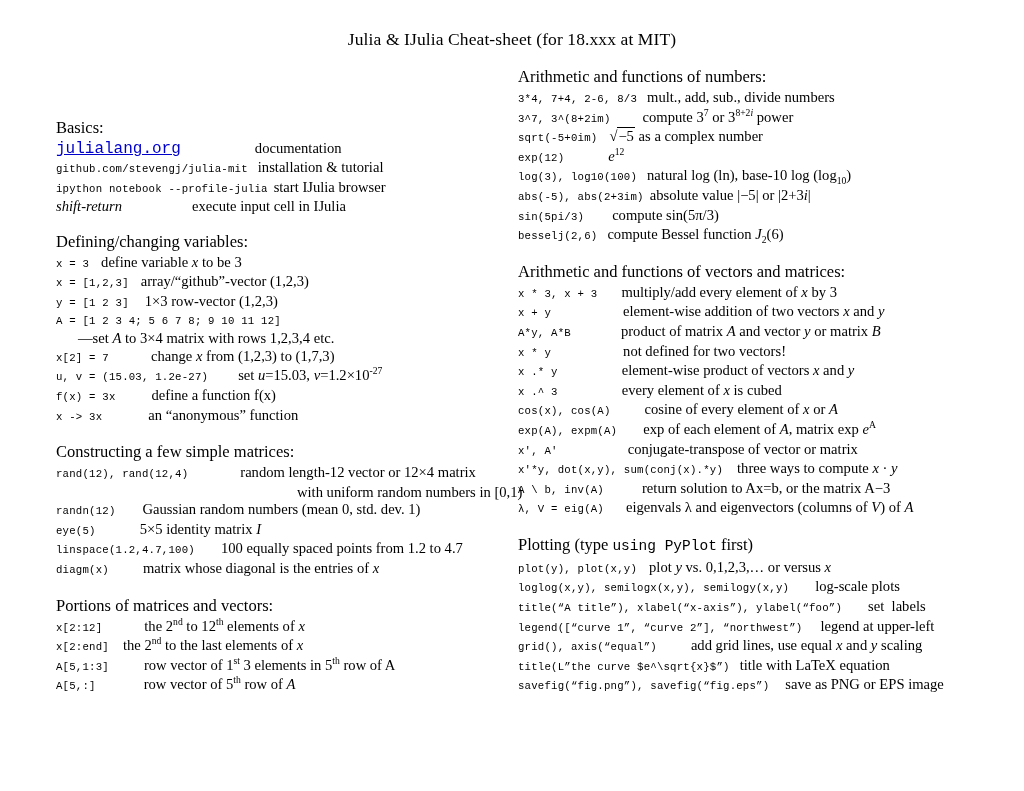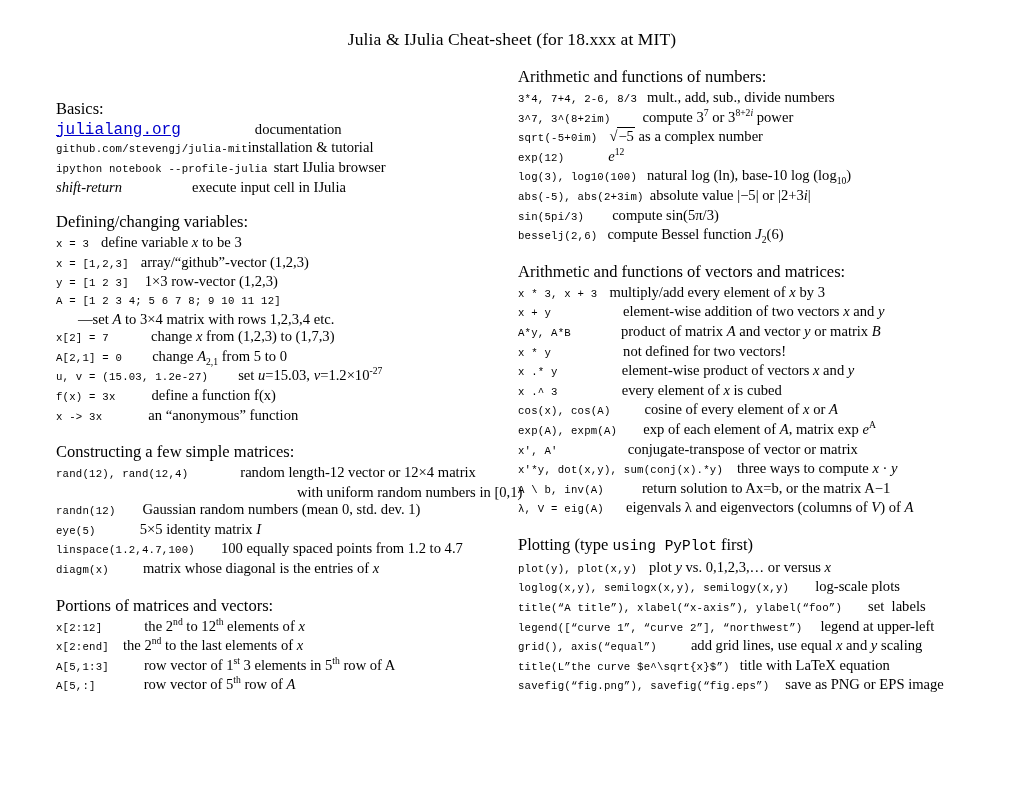--- a/index.html
+++ b/index.html
@@ -104,21 +104,21 @@
 
       <div class="section">
         <div class="sec-title">Basics:</div>
         <div>
             <div class="row">
               <span class="link">julialang.org</span>
               <span class="desc" style="margin-left: 74px;">documentation</span>
             </div>
             <div class="row">
               <span class="code">github.com/stevengj/julia-mit</span>
-              <span class="desc" style="">installation &amp; tutorial</span>
+              <span class="desc" style="margin-left: 10px;">installation &amp; tutorial</span>
             </div>
             <div class="row">
               <span class="code">ipython notebook --profile-julia</span>
               <span class="desc" style="margin-left: 6px;">start IJulia browser</span>
             </div>
             <div class="row">
               <span class="desc ital">shift-return</span>
               <span class="desc" style="margin-left: 70px;">execute input cell in IJulia</span>
             </div>
           </div>
@@ -143,24 +143,20 @@
               <span class="code">A = [1 2 3 4; 5 6 7 8; 9 10 11 12]</span>
             </div>
             <div class="row">
               <div class="cont" style="margin-left: 22px;">—set <i>A</i> to 3×4 matrix with rows 1,2,3,4 etc.</div>
             </div>
             <div class="row">
               <span class="code">x[2] = 7</span>
               <span class="desc" style="margin-left: 42px;">change <i>x</i> from (1,2,3) to (1,7,3)</span>
             </div>
             <div class="row">
-              <span class="code">A[2,1] = 0</span>
-              <span class="desc" style="margin-left: 30px;">change <i>A</i><sub>2,1</sub> from 5 to 0</span>
-            </div>
-            <div class="row">
               <span class="code">u, v = (15.03, 1.2e-27)</span>
               <span class="desc" style="margin-left: 30px;">set <i>u</i>=15.03, <i>v</i>=1.2×10<sup>-27</sup></span>
             </div>
             <div class="row">
               <span class="code">f(x) = 3x</span>
               <span class="desc" style="margin-left: 36px;">define a function f(x)</span>
             </div>
             <div class="row">
               <span class="code">x -&gt; 3x</span>
               <span class="desc" style="margin-left: 46px;">an “anonymous” function</span>
@@ -259,21 +255,21 @@
               <span class="desc" style="margin-left: 10px;">compute Bessel function <i>J</i><sub>2</sub>(6)</span>
             </div>
           </div>
       </div>
 
       <div class="section">
         <div class="sec-title">Arithmetic and functions of vectors and matrices:</div>
         <div>
             <div class="row">
               <span class="code">x * 3, x + 3</span>
-              <span class="desc" style="margin-left: 12px;">multiply/add every element of <i>x</i> by 3</span>
+              <span class="desc" style="margin-left: 24px;">multiply/add every element of <i>x</i> by 3</span>
             </div>
             <div class="row">
               <span class="code">x + y</span>
               <span class="desc" style="margin-left: 72px;">element-wise addition of two vectors <i>x</i> and <i>y</i></span>
             </div>
             <div class="row">
               <span class="code">A*y, A*B</span>
               <span class="desc" style="margin-left: 50px;">product of matrix <i>A</i> and vector <i>y</i> or matrix <i>B</i></span>
             </div>
             <div class="row">
@@ -299,21 +295,21 @@
             <div class="row">
               <span class="code">x′, A′</span>
               <span class="desc" style="margin-left: 70px;">conjugate-transpose of vector or matrix</span>
             </div>
             <div class="row">
               <span class="code">x′*y, dot(x,y), sum(conj(x).*y)</span>
               <span class="desc" style="margin-left: 14px;">three ways to compute <i>x</i> · <i>y</i></span>
             </div>
             <div class="row">
               <span class="code">A \ b, inv(A)</span>
-              <span class="desc" style="margin-left: 38px;">return solution to Ax=b, or the matrix A−1</span>
+              <span class="desc" style="margin-left: 38px;">return solution to Ax=b, or the matrix A−3</span>
             </div>
             <div class="row">
               <span class="code">λ, V = eig(A)</span>
               <span class="desc" style="margin-left: 22px;">eigenvals λ and eigenvectors (columns of <i>V</i>) of <i>A</i></span>
             </div>
           </div>
       </div>
 
       <div class="section">
         <div class="sec-title">

